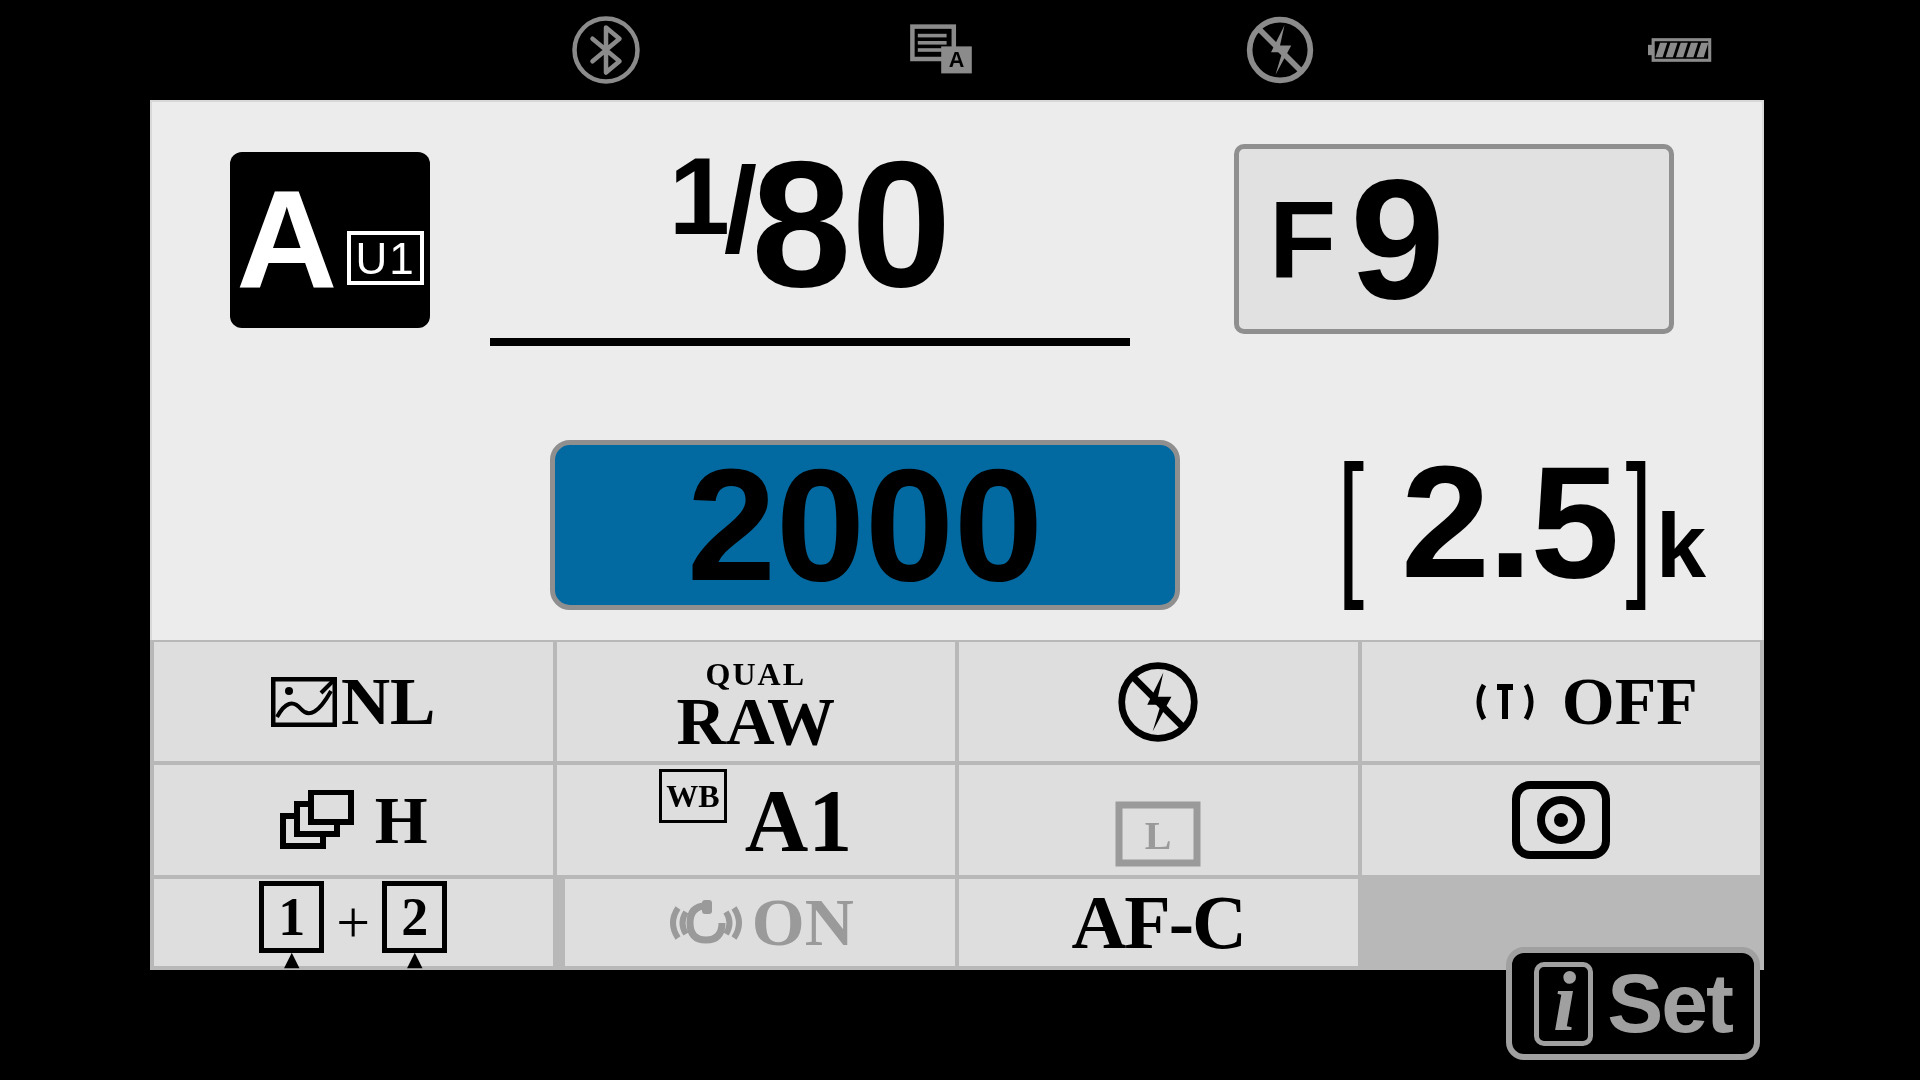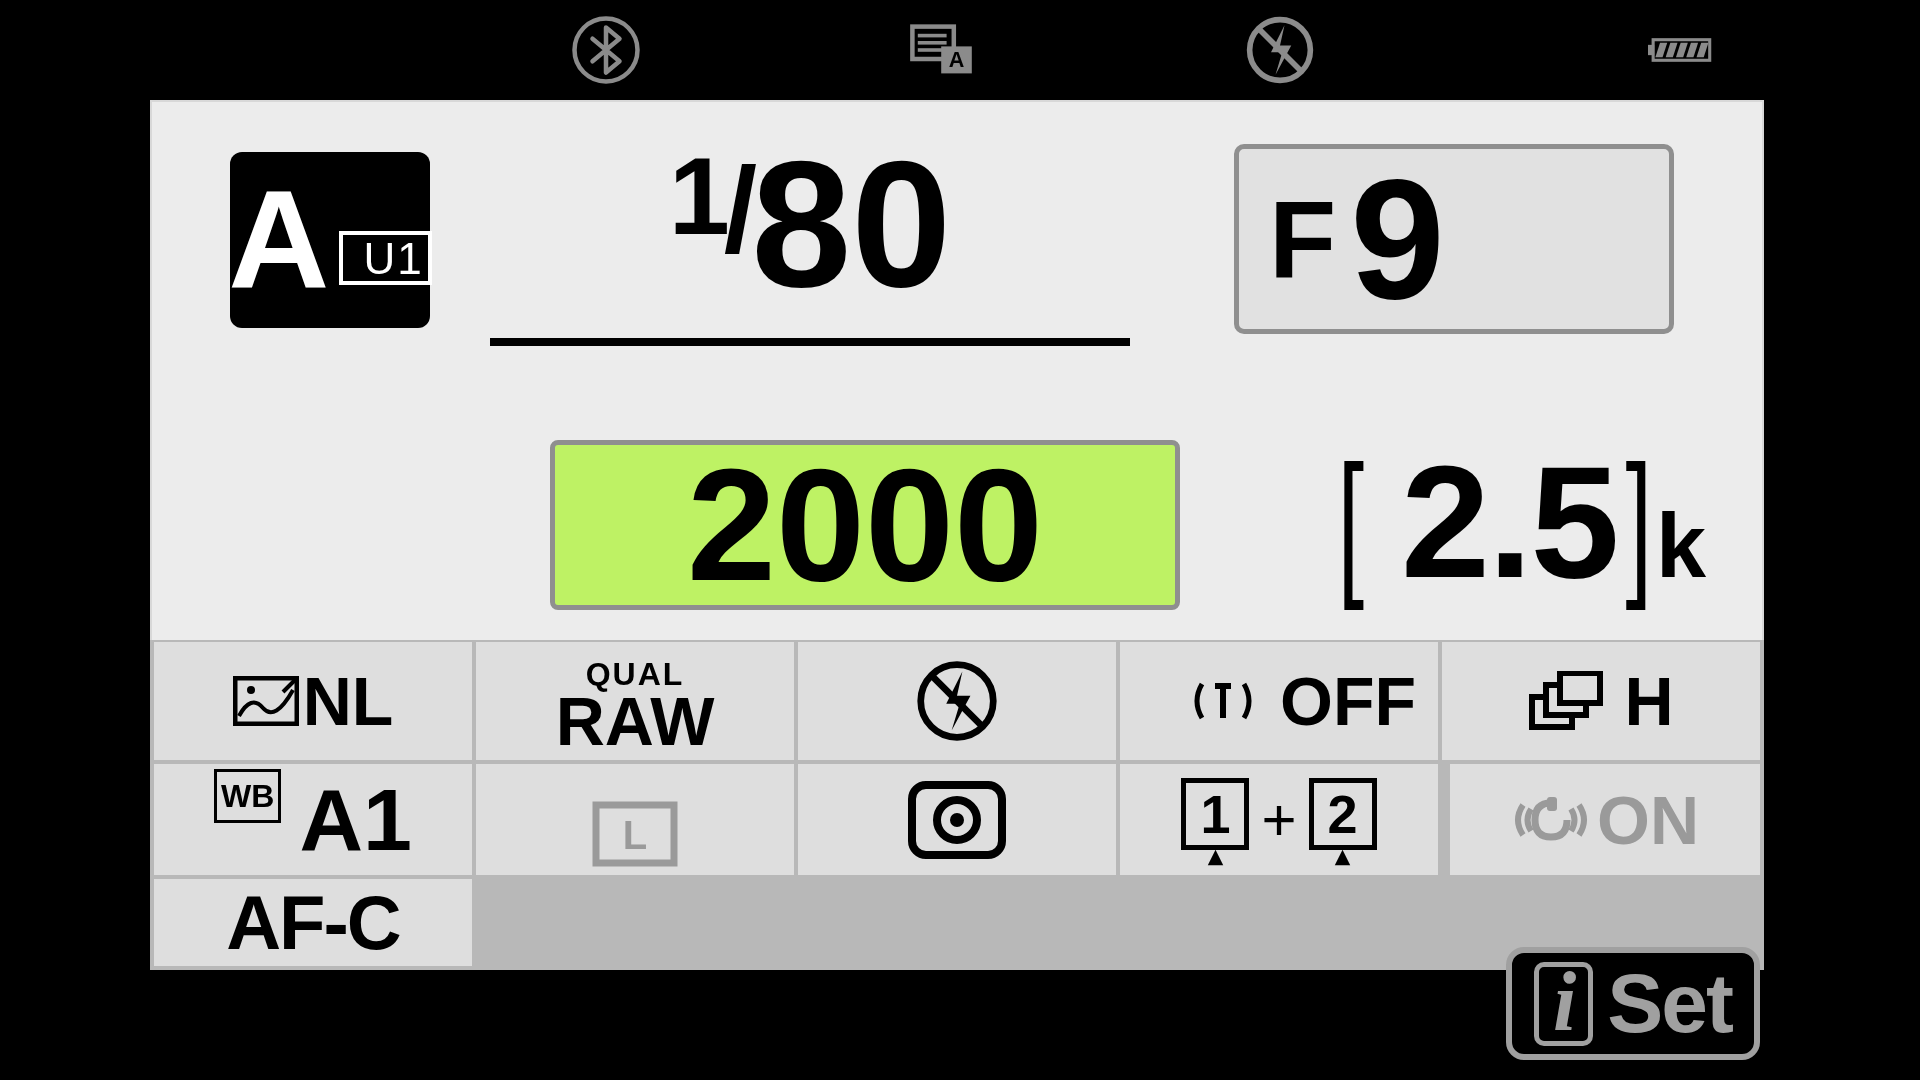--- a/index.html
+++ b/index.html
@@ -56,21 +56,21 @@
     display: flex;
     align-items: center;
     justify-content: center;
     font-weight: 700;
     letter-spacing: 2px;
   }
   .mode .big { font-size: 140px; line-height: 1; }
   .mode .sub {
     font-size: 44px;
     border: 4px solid #fff;
-    padding: 2px 4px 0 20px;
+    padding: 2px 4px 0 4px;
     margin-left: 8px;
     line-height: 1;
     font-weight: 400;
     position: relative;
     top: 18px;
   }
 
   .shutter {
     position: absolute;
     left: 340px; top: 20px;
@@ -100,22 +100,22 @@
   }
   .aperture .F   { font-size: 110px; margin-right: 14px; }
   .aperture .val { font-size: 170px; line-height: 1; }
 
   
   .iso-box {
     position: absolute;
     left: 400px; top: 340px;
     width: 620px; height: 160px;
     border: 5px solid #8f8f8f;
-    border-radius: 8px;
-    background: #bef264;
+    border-radius: 20px;
+    background: #0369a1;
     display: flex;
     align-items: center;
     justify-content: center;
     font-size: 160px;
     font-weight: 700;
   }
   .remaining {
     position: absolute;
     right: 60px; top: 330px;
     font-size: 160px;
@@ -128,26 +128,27 @@
   .remaining .br-r { font-weight: 400; transform: scaleX(0.6); display: inline-block; }
   .remaining .k    { font-size: 90px; margin-left: -4px; }
 
   
   .grid {
     position: absolute;
     left: 0; bottom: 0;
     width: 100%;
     height: 330px;
     display: grid;
-    grid-template-columns: repeat(5, 1fr);
+    grid-template-columns: repeat(4, 1fr);
     grid-template-rows: repeat(2, 1fr);
     background: #b8b8b8;
     gap: 4px;
     padding: 2px 4px 4px 4px;
     box-sizing: border-box;
+    font-family: Liberation Serif, serif;
   }
   .tile {
     background: #dedede;
     display: flex;
     align-items: center;
     justify-content: center;
     font-weight: 700;
     font-size: 68px;
     font-stretch: condensed;
     position: relative;

